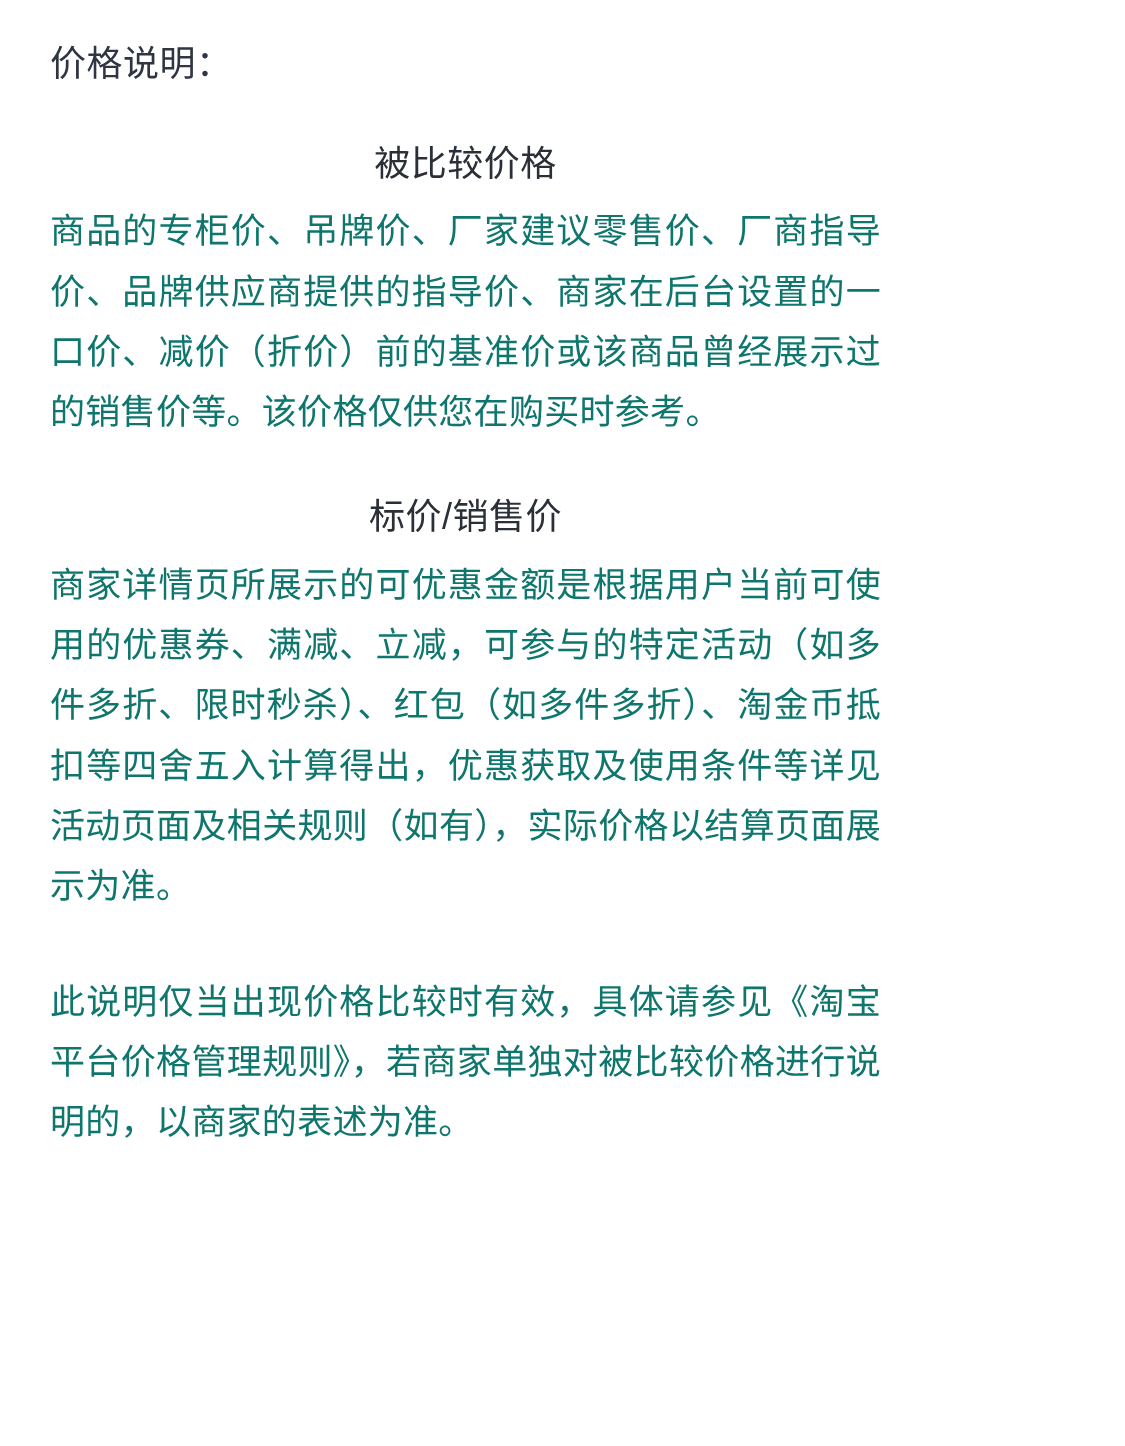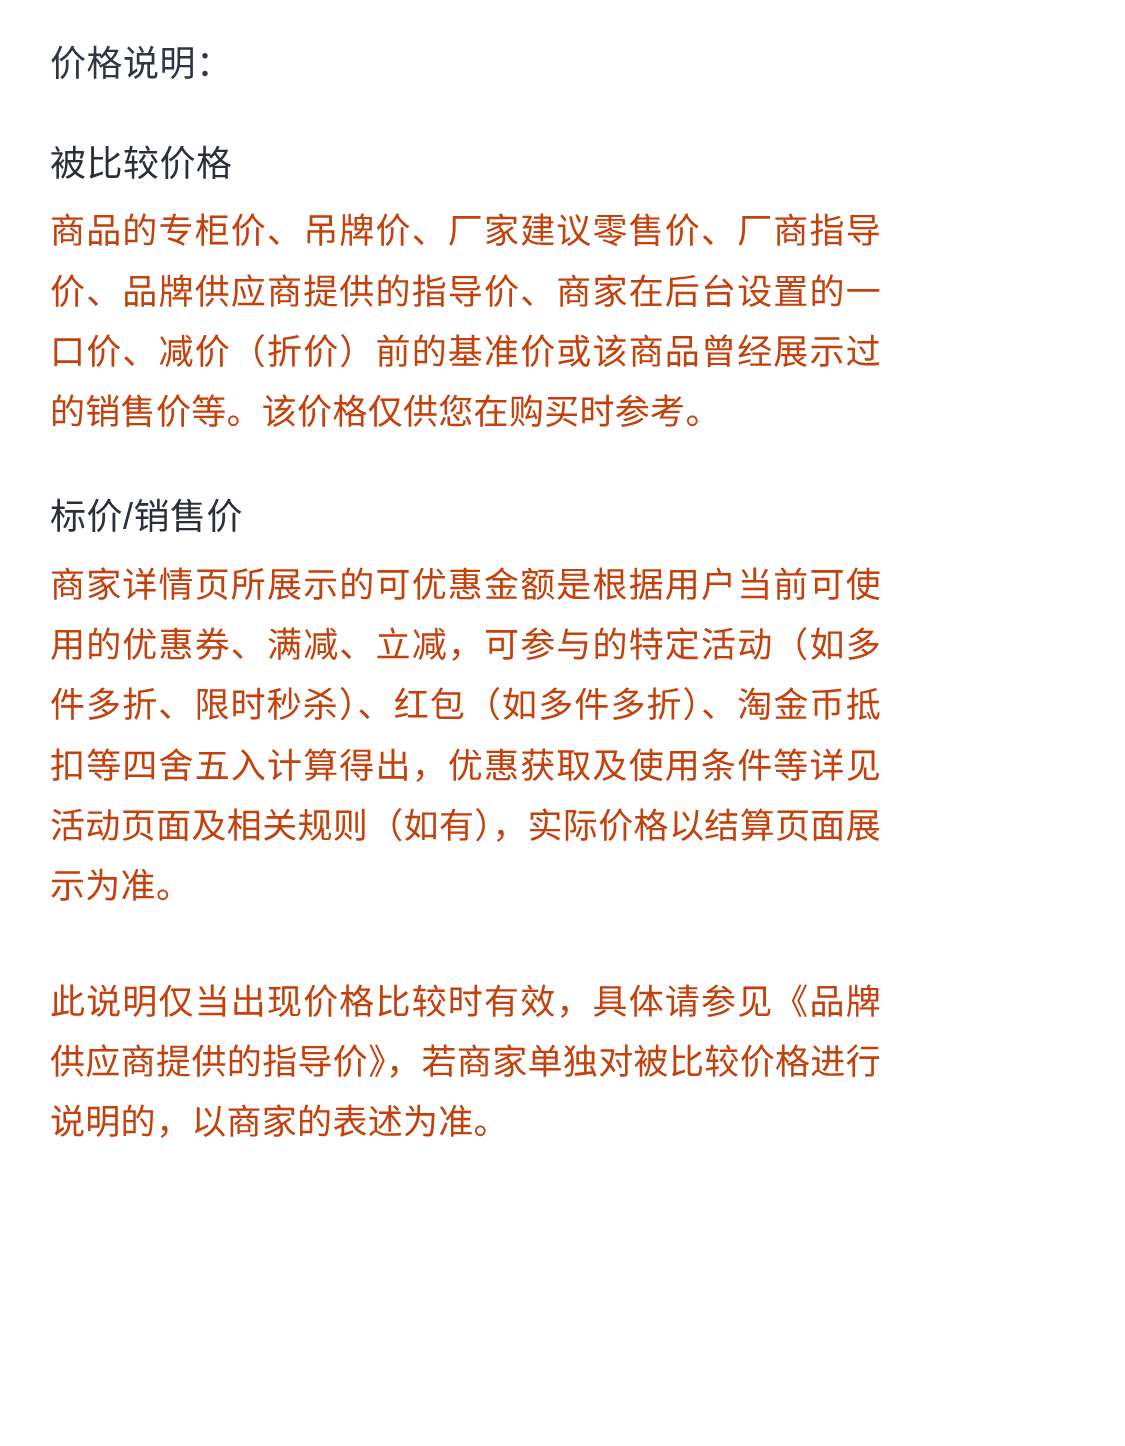--- a/index.html
+++ b/index.html
@@ -34,25 +34,26 @@
   }
   .section.tight {
   }
   .section-heading {
     font-size: 36px;
     line-height: 1.3;
     color: #2b3038;
     font-weight: 400;
     margin: 0 0 14px 0;
     letter-spacing: 0.5px;
+    text-align: center;
   }
   .para {
     font-size: 35px;
     line-height: 1.72;
-    color: #c2410c;
+    color: #0f766e;
     font-weight: 400;
     margin: 0;
     letter-spacing: 0.3px;
     text-align: justify;
     text-justify: inter-ideograph;
   }
   .para + .para {
     margin-top: 56px;
   }
 </style>
@@ -64,16 +65,16 @@
   <h1 class="doc-title">价格说明：</h1>
 
   <div class="section">
     <h2 class="section-heading">被比较价格</h2>
     <p class="para">商品的专柜价、吊牌价、厂家建议零售价、厂商指导价、品牌供应商提供的指导价、商家在后台设置的一口价、减价（折价）前的基准价或该商品曾经展示过的销售价等。该价格仅供您在购买时参考。</p>
   </div>
 
   <div class="section tight">
     <h2 class="section-heading">标价/销售价</h2>
     <p class="para">商家详情页所展示的可优惠金额是根据用户当前可使用的优惠券、满减、立减，可参与的特定活动（如多件多折、限时秒杀）、红包（如多件多折）、淘金币抵扣等四舍五入计算得出，优惠获取及使用条件等详见活动页面及相关规则（如有），实际价格以结算页面展示为准。</p>
-    <p class="para">此说明仅当出现价格比较时有效，具体请参见《品牌供应商提供的指导价》，若商家单独对被比较价格进行说明的，以商家的表述为准。</p>
+    <p class="para">此说明仅当出现价格比较时有效，具体请参见《淘宝平台价格管理规则》，若商家单独对被比较价格进行说明的，以商家的表述为准。</p>
   </div>
 
 </div>
 
 </body></html>

